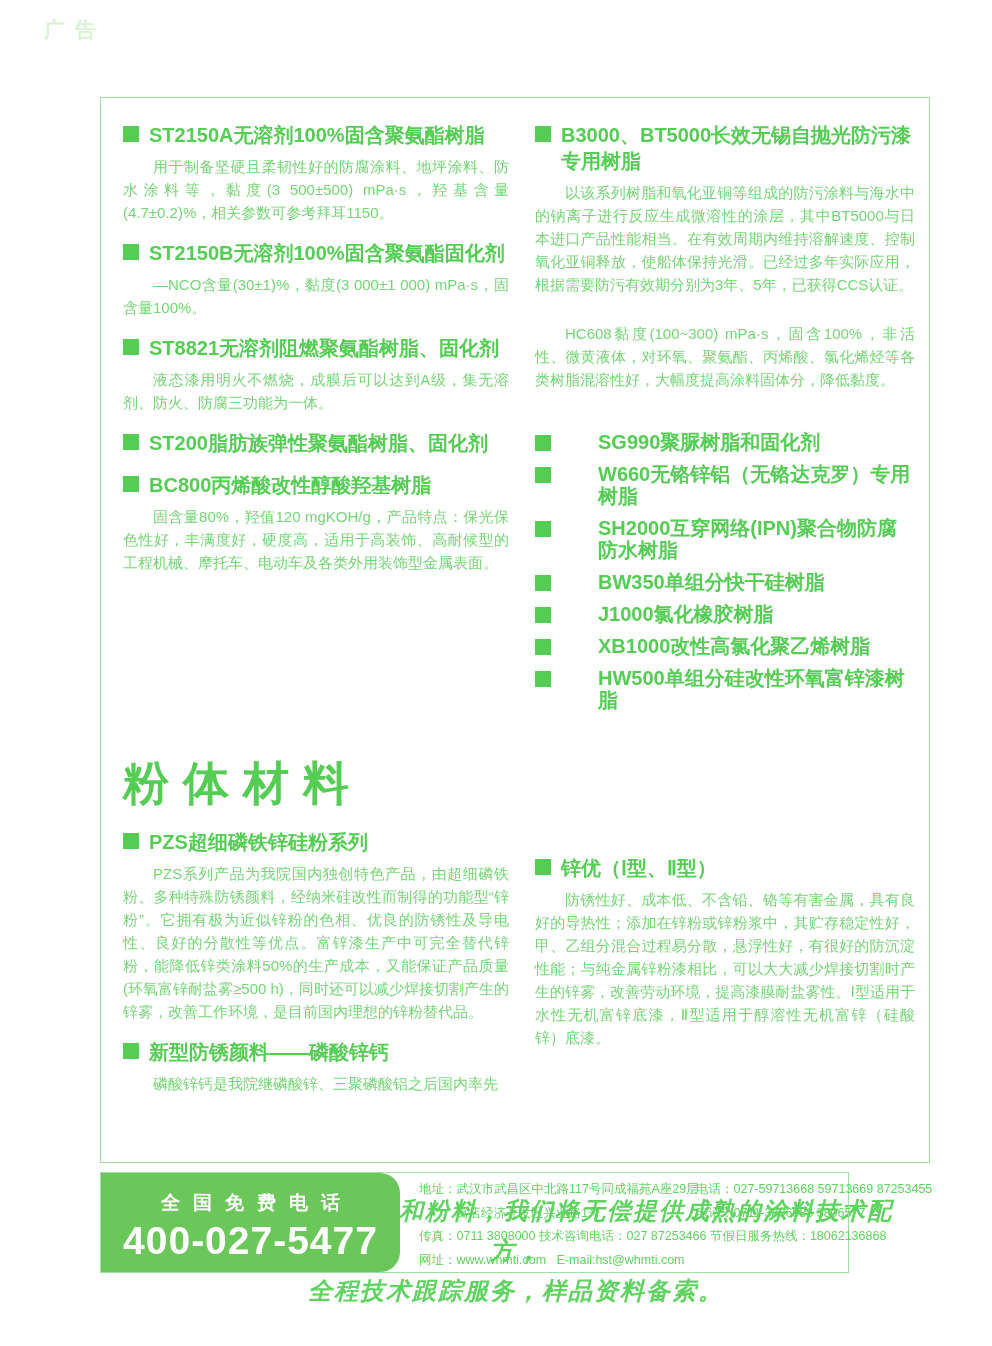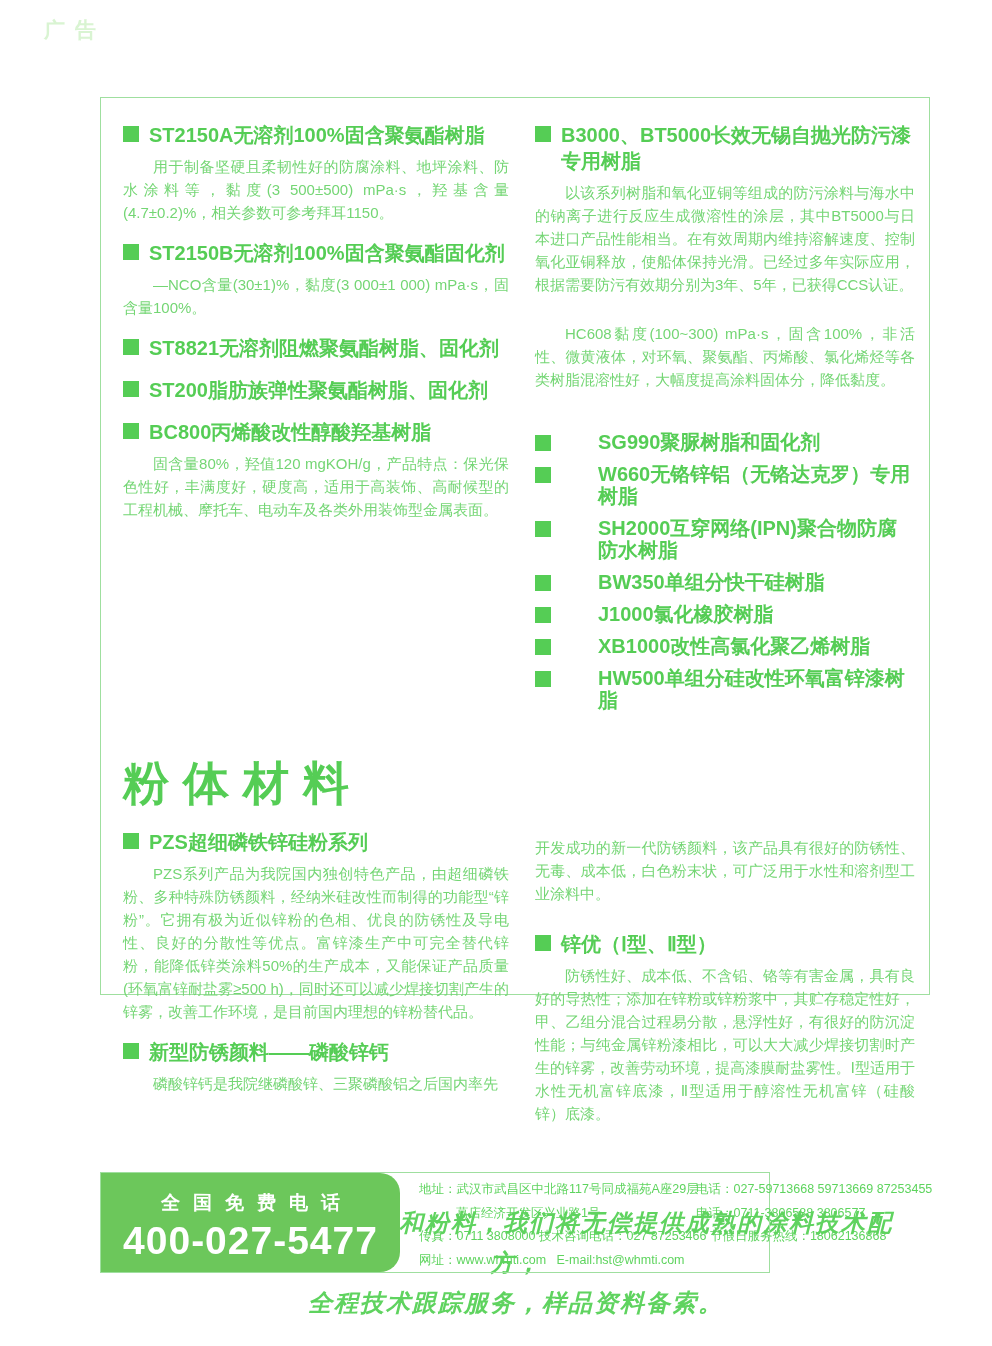--- a/index.html
+++ b/index.html
@@ -14,21 +14,21 @@
   html,body{background:#ffffff;}
   body{
     width:992px;height:1346px;position:relative;overflow:hidden;
     font-family:"Liberation Sans",sans-serif;
   }
   .ad-label{
     position:absolute;left:44px;top:16px;
     font-size:21px;letter-spacing:10px;color:var(--g-pale);font-weight:bold;
   }
   .frame{
-    position:absolute;left:100px;top:97px;width:830px;height:898px;
+    position:absolute;left:100px;top:97px;width:830px;height:1066px;
     border:1px solid var(--g-border);
     padding:24px 20px 0 22px;
   }
   .cols{display:flex;gap:26px;}
   .cols-top{min-height:505px;}
   .cols-powder{min-height:300px;}
   .col-l{width:386px;flex:none;}
   .col-r{width:380px;flex:none;}
   .sec{margin-bottom:16px;}
   .sec-h{display:flex;align-items:flex-start;}
@@ -52,21 +52,21 @@
     margin-top:32px;
     font-size:46px;font-weight:900;letter-spacing:14px;color:var(--g-head);
   }
   .cols-powder{margin-top:14px;}
   .slogan{
     margin-top:62px;text-align:center;
     font-family:"DejaVu Serif",serif;font-style:italic;font-weight:bold;
     font-size:24px;line-height:40px;color:#5fd35f;letter-spacing:2px;
   }
   .footer{
-    position:absolute;left:100px;top:1172px;width:670px;height:101px;
+    position:absolute;left:100px;top:1172px;width:749px;height:101px;
     border:1px solid var(--g-border);
   }
   .hotline{
     position:absolute;left:0;top:0;width:299px;height:99px;
     background:var(--g-fill);border-radius:0 20px 20px 0;
     color:#ffffff;text-align:center;
   }
   .hotline-label{
     margin-top:17px;font-size:19px;letter-spacing:13px;font-weight:bold;text-indent:13px;
   }
@@ -106,20 +106,21 @@
           <span class="sec-t">ST2150B无溶剂100%固含聚氨酯固化剂</span>
           </div>
         <p class="sec-p">—NCO含量(30±1)%，黏度(3 000±1 000) mPa·s，固含量100%。</p>
       </div>
 
       <div class="sec">
         <div class="sec-h">
             <span class="bullet"></span>
           <span class="sec-t">ST8821无溶剂阻燃聚氨酯树脂、固化剂</span>
           </div>
+        <p class="sec-p">液态漆用明火不燃烧，成膜后可以达到A级，集无溶剂、防火、防腐三功能为一体。</p>
       </div>
 
       <div class="sec">
         <div class="sec-h">
             <span class="bullet"></span>
           <span class="sec-t">ST200脂肪族弹性聚氨酯树脂、固化剂</span>
           </div>
       </div>
 
       <div class="sec">
@@ -198,21 +199,20 @@
             <span class="bullet"></span>
           <span class="sec-t">新型防锈颜料——磷酸锌钙</span>
           </div>
         <p class="sec-p">磷酸锌钙是我院继磷酸锌、三聚磷酸铝之后国内率先</p>
       </div>
 
     </div>
 
     <div class="col-r">
 
-      <p class="sec-p noindent">开发成功的新一代防锈颜料，该产品具有很好的防锈性、无毒、成本低，白色粉末状，可广泛用于水性和溶剂型工业涂料中。</p>
 
       <div class="sec gap-l">
         <div class="sec-h">
             <span class="bullet"></span>
           <span class="sec-t">锌优（Ⅰ型、Ⅱ型）</span>
           </div>
         <p class="sec-p">防锈性好、成本低、不含铅、铬等有害金属，具有良好的导热性；添加在锌粉或锌粉浆中，其贮存稳定性好，甲、乙组分混合过程易分散，悬浮性好，有很好的防沉淀性能；与纯金属锌粉漆相比，可以大大减少焊接切割时产生的锌雾，改善劳动环境，提高漆膜耐盐雾性。Ⅰ型适用于水性无机富锌底漆，Ⅱ型适用于醇溶性无机富锌（硅酸锌）底漆。</p>
       </div>
 
     </div>

